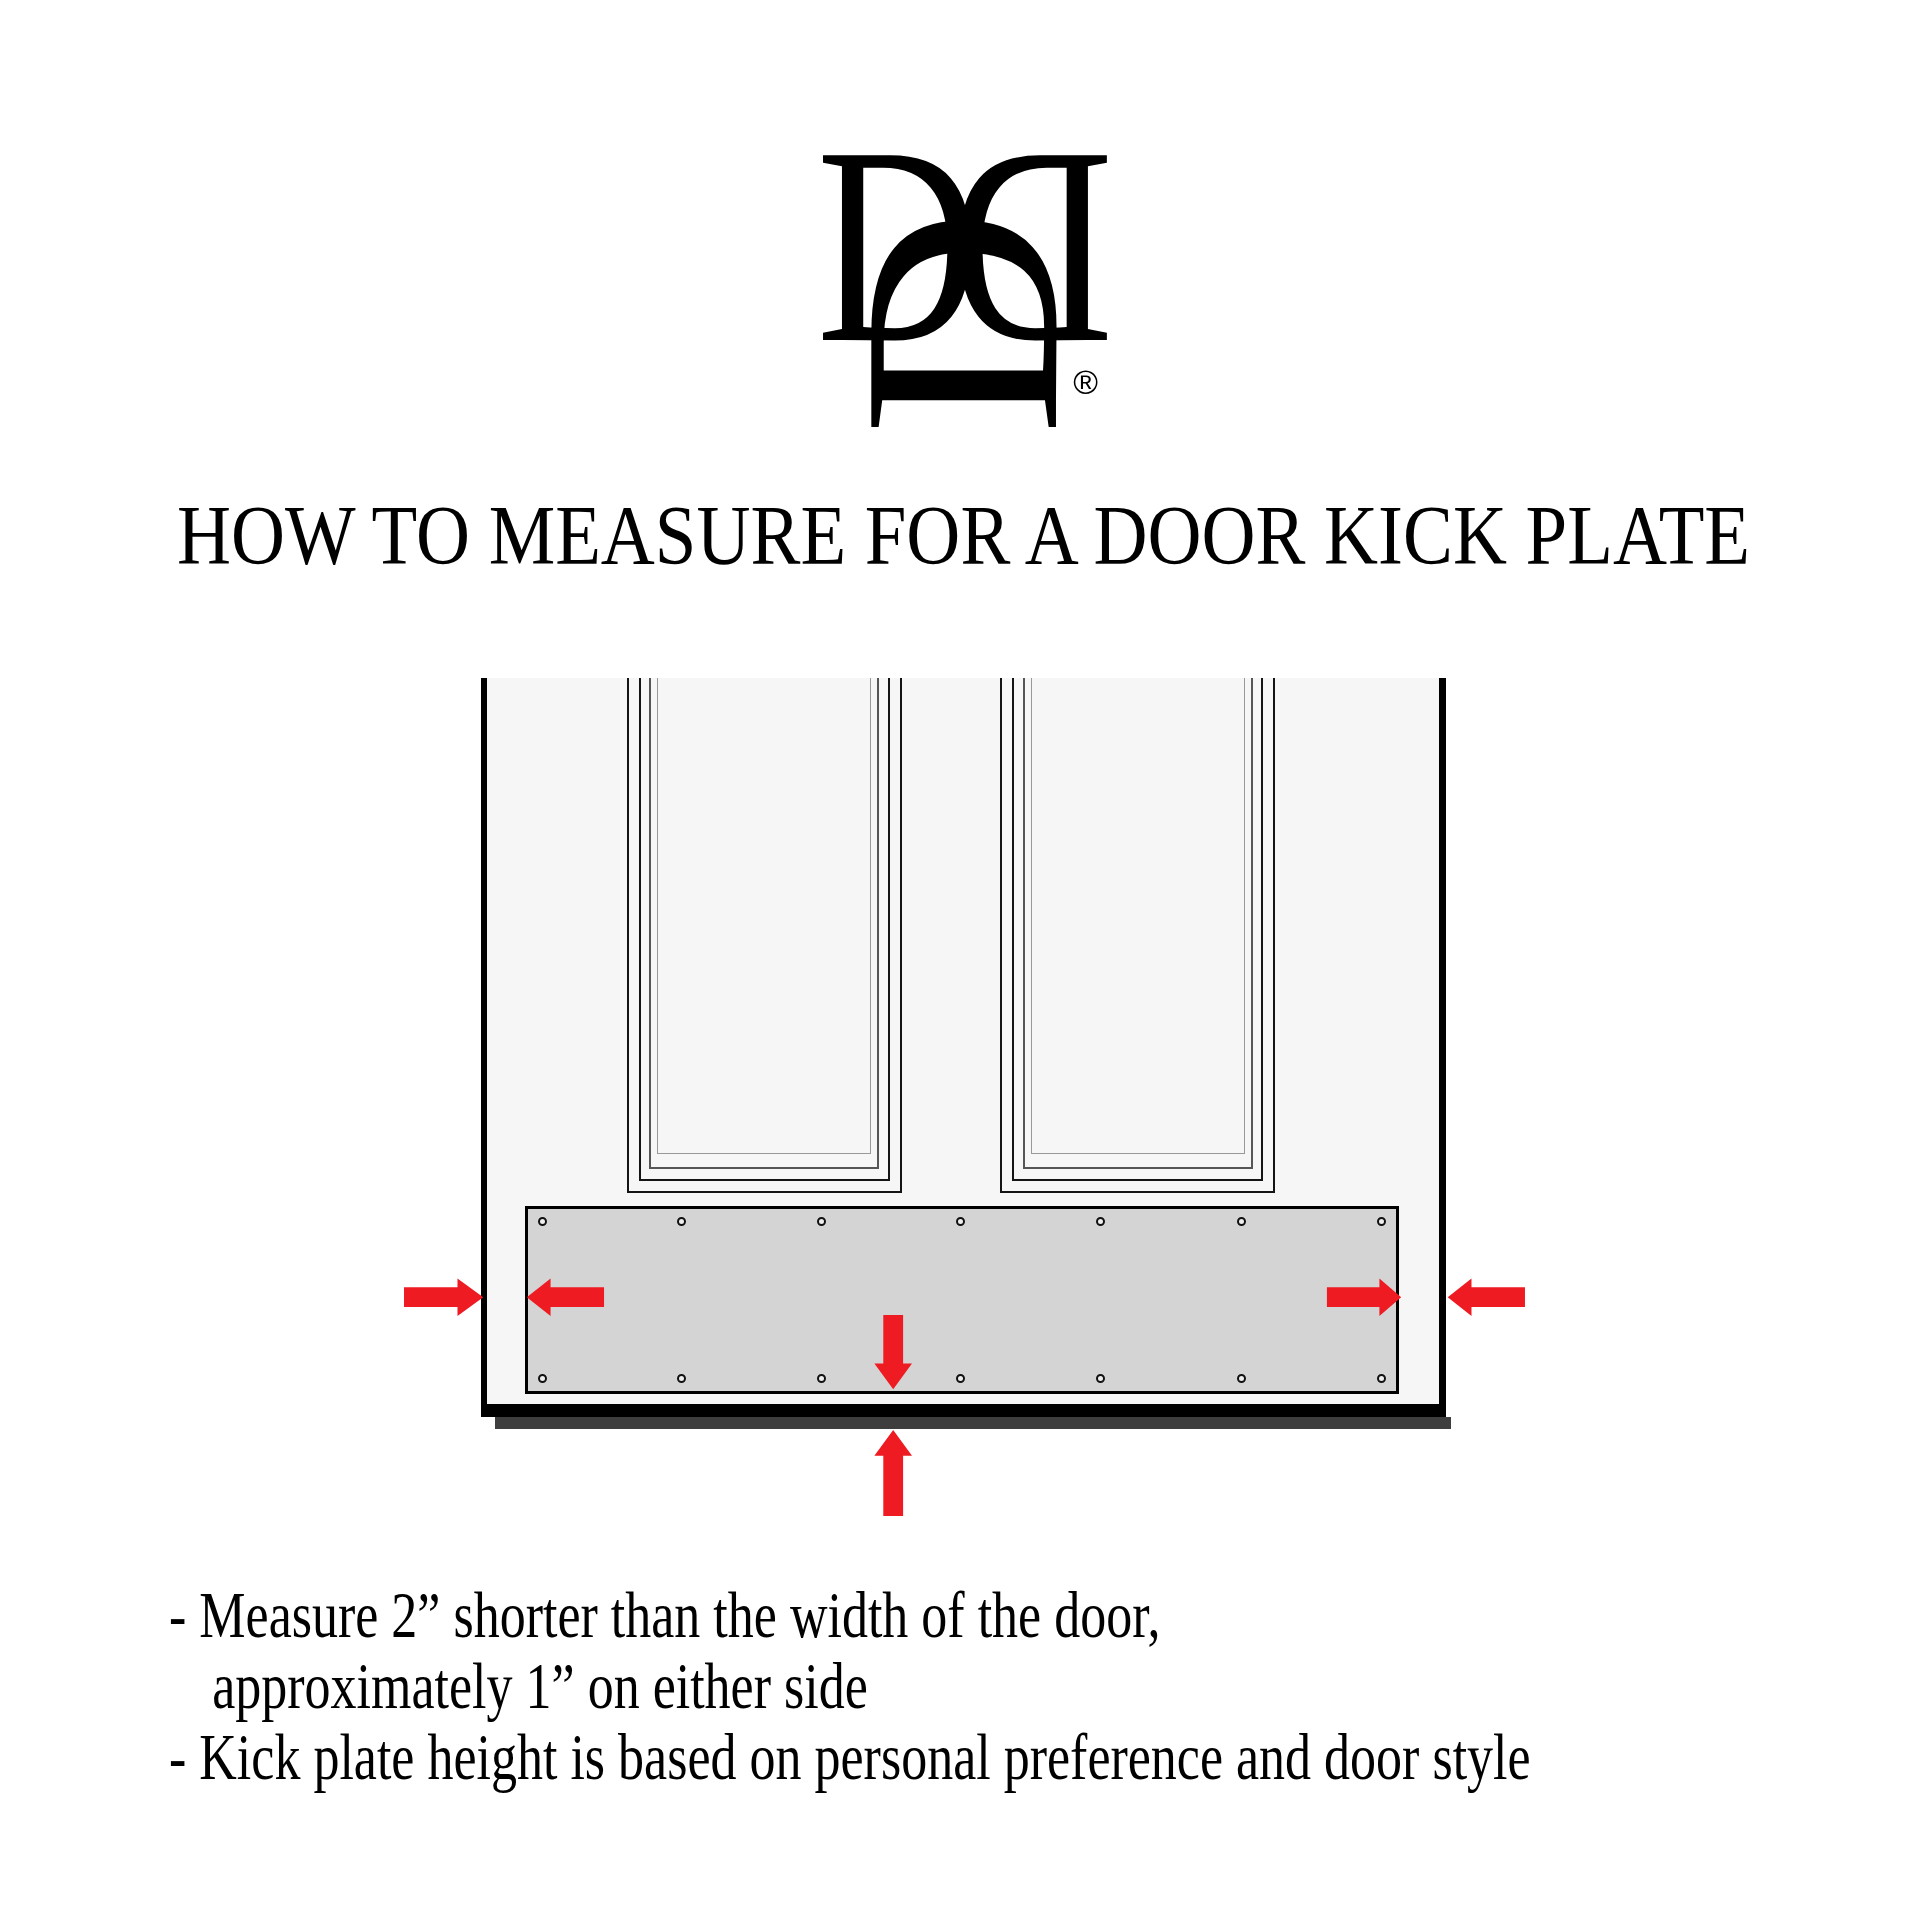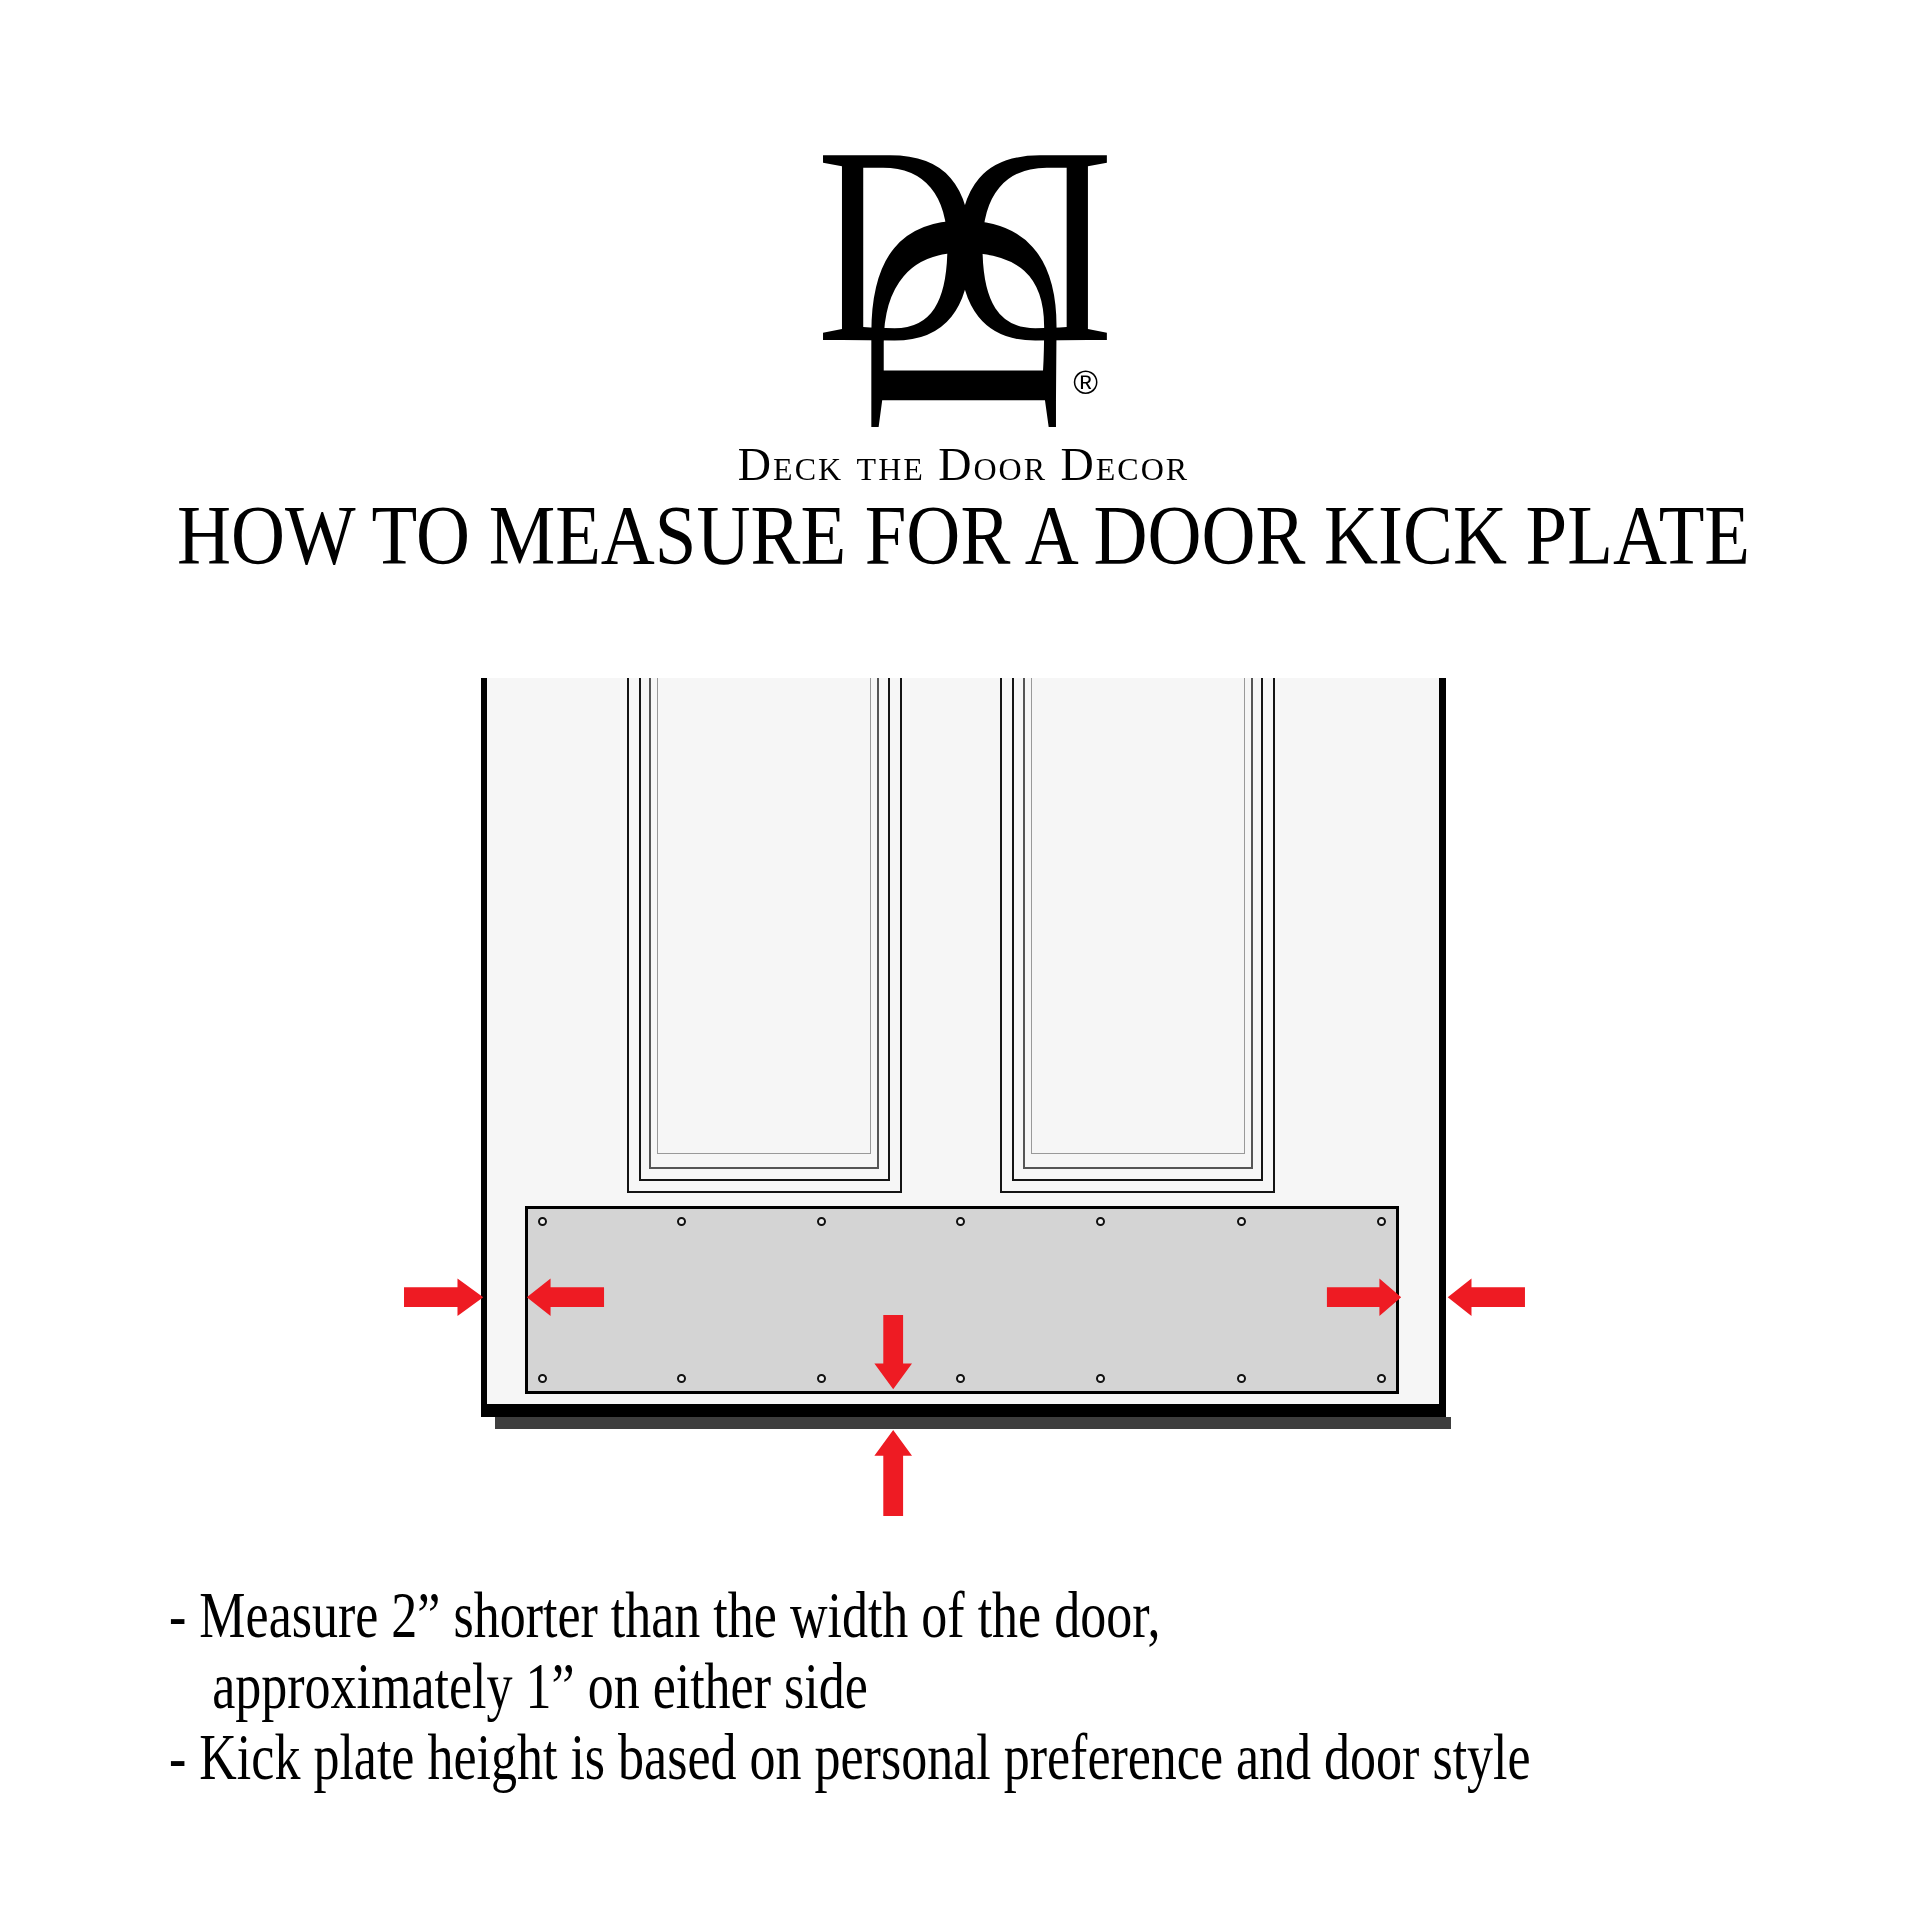--- a/index.html
+++ b/index.html
@@ -65,21 +65,20 @@
 
 <div class="page">
 
   <svg class="logo-svg" viewBox="0 0 380 330" aria-hidden="true">
     <text class="mono-d" transform="translate(45,213) scale(0.80,1)">D</text>
     <text class="mono-d" transform="translate(345,213) scale(-0.80,1)">D</text>
     <text class="mono-d" transform="translate(287,310) rotate(-90) scale(1.12,1)">D</text>
     <text class="reg" x="317" y="268">®</text>
   </svg>
 
-  <div class="brand-name">Deck the Door Decor</div>
 
   <h1 class="page-title">HOW TO MEASURE FOR A DOOR KICK PLATE</h1>
 
   <div class="abs" style="left:0;top:0;width:1927px;height:1929px;">
 
     <div class="abs door-body"></div>
 
     <div class="abs panel" style="left:627px;top:678px;width:275px;height:515px;"></div>
     <div class="abs panel" style="left:639px;top:678px;width:251px;height:503px;"></div>
     <div class="abs panel step" style="left:649px;top:678px;width:230px;height:491px;"></div>

